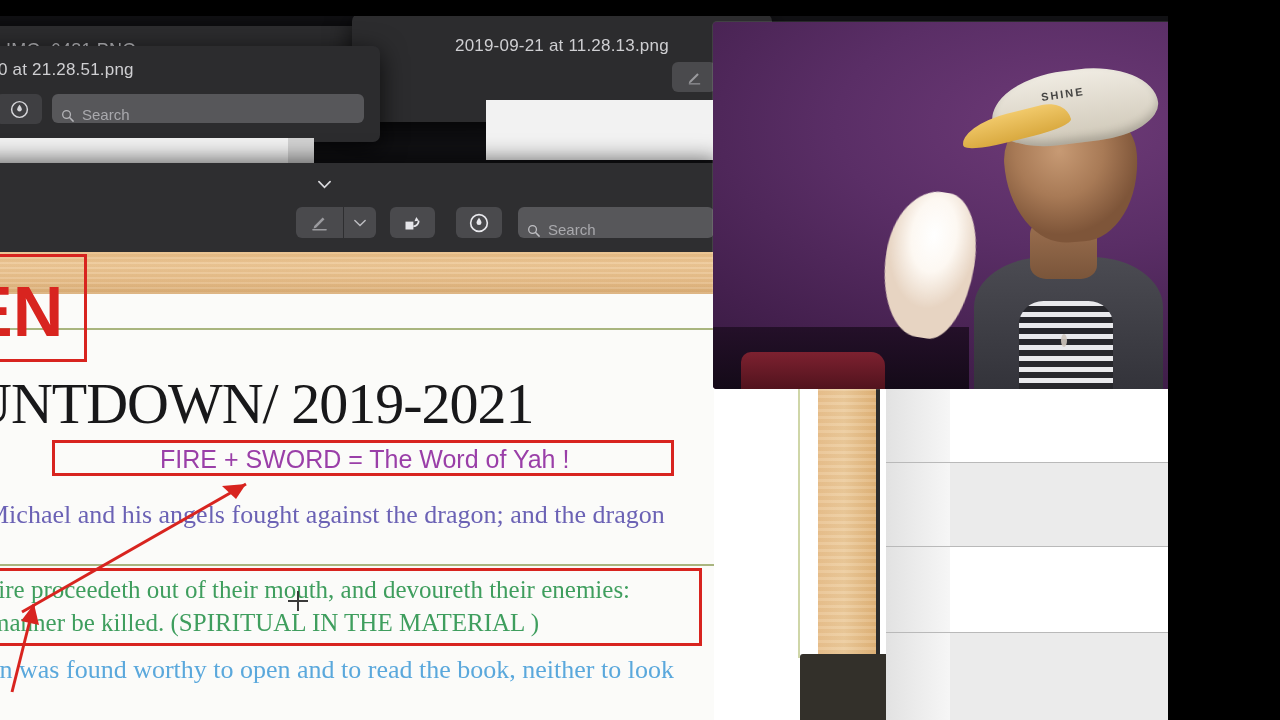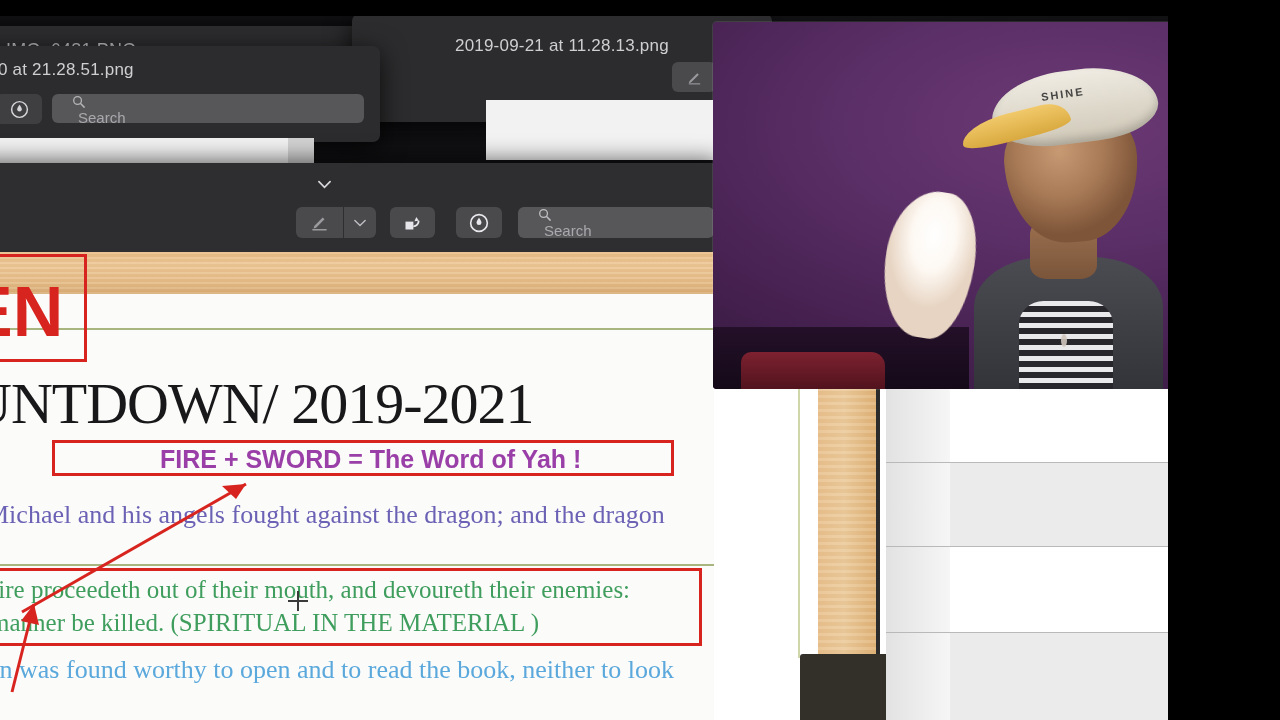--- a/index.html
+++ b/index.html
@@ -13,21 +13,21 @@
 
   
   .bgwin { position:absolute; background:#2c2c2e; border-radius:7px;
            box-shadow:0 6px 26px rgba(0,0,0,.75); }
   .bgwin .tbar { position:relative; width:100%; height:100%; }
   .wtitle { position:absolute; color:#cfcfd2; font-size:17px; letter-spacing:.2px;
             white-space:nowrap; }
 
   
   .searchpill { position:absolute; background:#57575a; border-radius:6px;
-                display:flex; align-items:flex-start; padding:0 19px;flex-direction:column; }
+                display:flex; align-items:flex-end; padding:0 8px; }
   .searchpill .mag { width:15px; height:15px; flex:0 0 auto; opacity:.78; }
   .searchpill .ph { color:#a9a9ad; font-size:15px; margin-left:7px; }
 
   .toolbtn { position:absolute; background:#4a4a4d; border-radius:6px;
              display:flex; align-items:center; justify-content:center; }
 
   
   #win3 { left:-40px; top:26px; width:520px; height:68px; }
   #win3t { left:6px; top:40px; font-size:18px; color:#b9b9bd; }
 
@@ -58,21 +58,21 @@
     background:repeating-linear-gradient(180deg, rgba(255,255,255,.10) 0 2px, rgba(160,110,55,.07) 2px 5px); }
   .rule { position:absolute; left:0; width:100%; height:2px; background:#9aa86a; opacity:.85; }
 
   .docline { position:absolute; white-space:nowrap; font-family:"Liberation Serif", serif; }
 
   #titleBig { left:-30px; top:118px; font-size:58px; letter-spacing:-1px; color:#18181a; }
 
   .redbox { position:absolute; border:3px solid #d8241f; background:transparent; }
 
   #purpleLine { left:160px; top:193px; font-size:25px; color:#9a3fa8;
-                font-family:"Liberation Sans", sans-serif; font-weight:bold; }
+                font-family:"Liberation Sans", sans-serif; font-weight:normal; }
   #violetLine { left:-14px; top:248px; font-size:26px; color:#6b62b5; }
   #greenLine1 { left:-10px; top:324px; font-size:25px; color:#3f9e5e; }
   #greenLine2 { left:-10px; top:357px; font-size:25px; color:#3f9e5e; }
   #blueLine   { left:-12px; top:403px; font-size:26px; color:#5aa8dc; }
 
   
   #rightpane { position:absolute; left:714px; top:388px; width:566px; height:332px;
                background:#ffffff; }
   .woodcol { position:absolute; left:104px; top:0; width:62px; height:271px;
              background:linear-gradient(90deg,#e9c18e 0%,#eccb9c 45%,#e0b378 100%);

